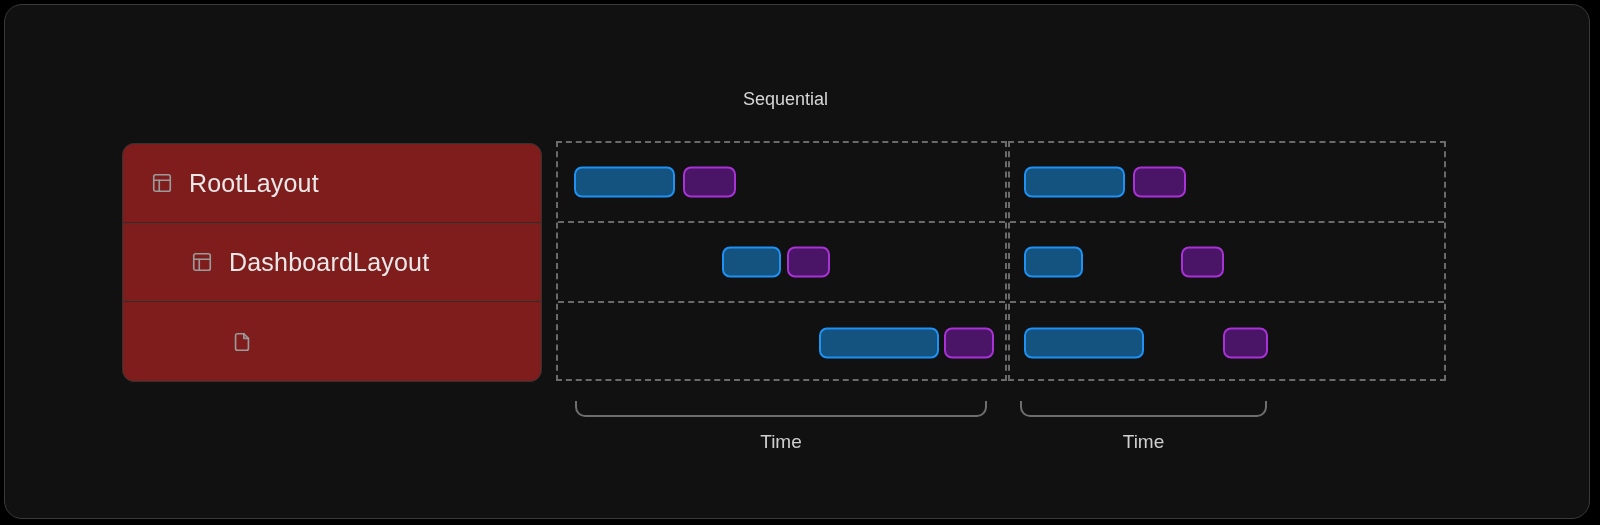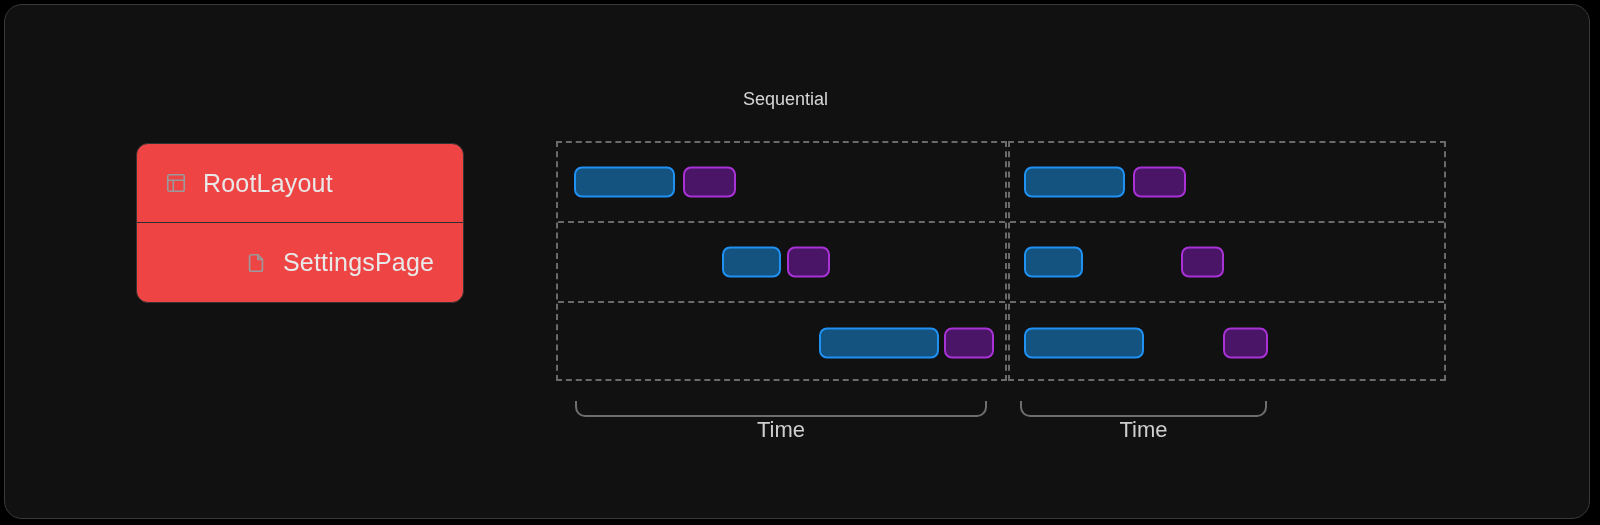--- a/index.html
+++ b/index.html
@@ -22,25 +22,25 @@
     height: 515px;
     box-sizing: border-box;
     background: #111111;
     border: 1px solid #3a3a3a;
     border-radius: 18px;
   }
 
   
   .tree {
     position: absolute;
-    left: 131px;
+    left: 117px;
     top: 138px;
-    width: 328px;
-    box-sizing: border-box;
-    background: #ef4444;
+    width: 420px;
+    box-sizing: border-box;
+    background: #7f1d1d;
     border: 1px solid #333333;
     border-radius: 12px;
     overflow: hidden;
   }
   .tree-row {
     display: flex;
     align-items: center;
     height: 79px;
     box-sizing: border-box;
     padding-left: 28px;
@@ -121,22 +121,23 @@
   }
   .bracket {
     height: 16px;
     box-sizing: border-box;
     border: 2px solid #6e6e6e;
     border-top: none;
     border-bottom-left-radius: 10px;
     border-bottom-right-radius: 10px;
   }
   .bracket-label {
+    margin-top: 14px;
     text-align: center;
-    font-size: 22px;
+    font-size: 19px;
     color: #cfcfcf;
   }
 
   
   #panel-sequential { left: 551px; width: 451px; }
   #panel-parallel   { left: 1003px; width: 438px; }
   #bracket-sequential { left: 570px; width: 412px; }
   #bracket-parallel   { left: 1015px; width: 247px; }
 </style>
 </head>
@@ -150,29 +151,38 @@
       <span class="tree-icon">
         <svg width="22" height="22" viewBox="0 0 24 24" fill="none" stroke="currentColor" stroke-width="1.8" stroke-linecap="round" stroke-linejoin="round">
           <rect x="3" y="3" width="18" height="18" rx="2"></rect>
           <line x1="3" y1="9" x2="21" y2="9"></line>
           <line x1="9" y1="9" x2="9" y2="21"></line>
         </svg>
       </span>
       <span class="tree-label">RootLayout</span>
     </div>
 
+    <div class="tree-row d1">
+      <span class="tree-icon">
+        <svg width="22" height="22" viewBox="0 0 24 24" fill="none" stroke="currentColor" stroke-width="1.8" stroke-linecap="round" stroke-linejoin="round">
+          <rect x="3" y="3" width="18" height="18" rx="2"></rect>
+          <line x1="3" y1="9" x2="21" y2="9"></line>
+          <line x1="9" y1="9" x2="9" y2="21"></line>
+        </svg>
+      </span>
+      <span class="tree-label">DashboardLayout</span>
+    </div>
 
     <div class="tree-row d2">
       <span class="tree-icon">
         <svg width="22" height="22" viewBox="0 0 24 24" fill="none" stroke="currentColor" stroke-width="1.8" stroke-linecap="round" stroke-linejoin="round">
           <path d="M14 3H7a2 2 0 0 0-2 2v14a2 2 0 0 0 2 2h10a2 2 0 0 0 2-2V8z"></path>
           <polyline points="14 3 14 8 19 8"></polyline>
         </svg>
       </span>
-      <span class="tree-label">SettingsPage</span>
     </div>
 
   </div>
 
   <div class="panel" id="panel-sequential">
     <div class="panel-title">Sequential</div>
     <div class="grid">
       <div class="grid-row">
         <div class="bar blue" style="left: 16px; width: 101px;"></div>
         <div class="bar purple" style="left: 125px; width: 53px;"></div>

